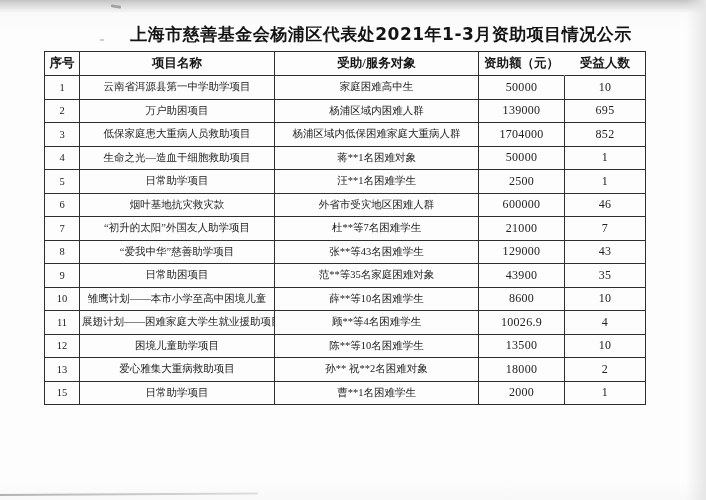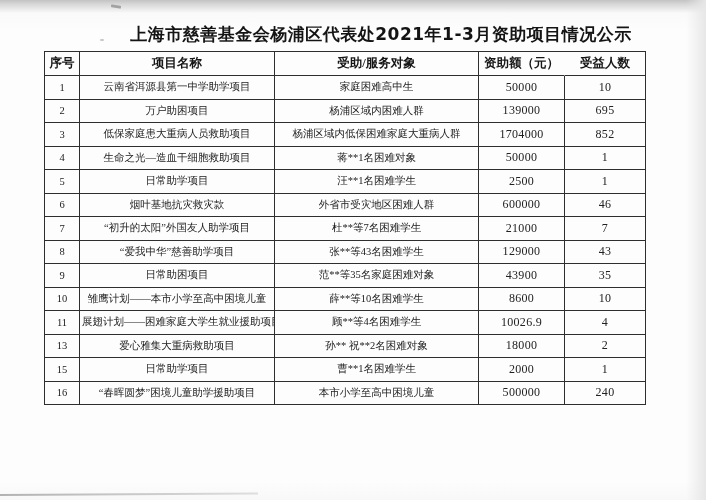--- a/index.html
+++ b/index.html
@@ -180,36 +180,36 @@
           <td class="col-count">10</td>
         </tr>
         <tr>
           <td class="col-num">11</td>
           <td class="col-name">展翅计划——困难家庭大学生就业援助项目</td>
           <td class="col-target">顾**等4名困难学生</td>
           <td class="col-amount">10026.9</td>
           <td class="col-count">4</td>
         </tr>
         <tr>
+          <td class="col-num">12</td>
+          <td class="col-name">困境儿童助学项目</td>
+          <td class="col-target">陈**等10名困难学生</td>
+          <td class="col-amount">13500</td>
+          <td class="col-count">10</td>
+        </tr>
+        <tr>
           <td class="col-num">13</td>
           <td class="col-name">爱心雅集大重病救助项目</td>
           <td class="col-target">孙** 祝**2名困难对象</td>
           <td class="col-amount">18000</td>
           <td class="col-count">2</td>
         </tr>
         <tr>
           <td class="col-num">15</td>
           <td class="col-name">日常助学项目</td>
           <td class="col-target">曹**1名困难学生</td>
           <td class="col-amount">2000</td>
           <td class="col-count">1</td>
         </tr>
-        <tr>
-          <td class="col-num">16</td>
-          <td class="col-name">“春晖圆梦”困境儿童助学援助项目</td>
-          <td class="col-target">本市小学至高中困境儿童</td>
-          <td class="col-amount">500000</td>
-          <td class="col-count">240</td>
-        </tr>
       </tbody>
   </table>
 
 </div>
 
 </body></html>

